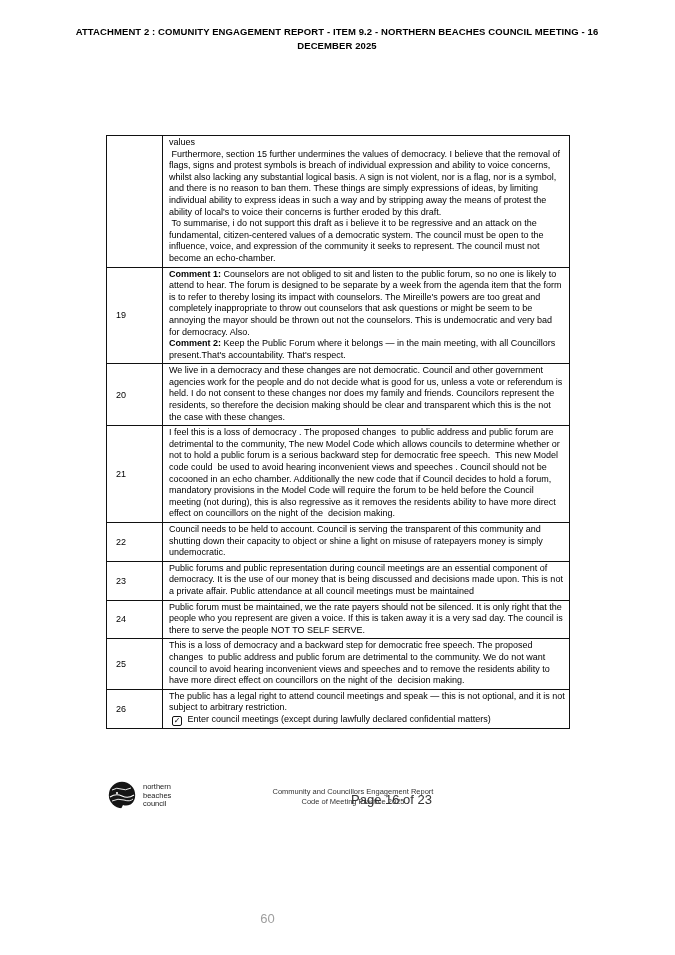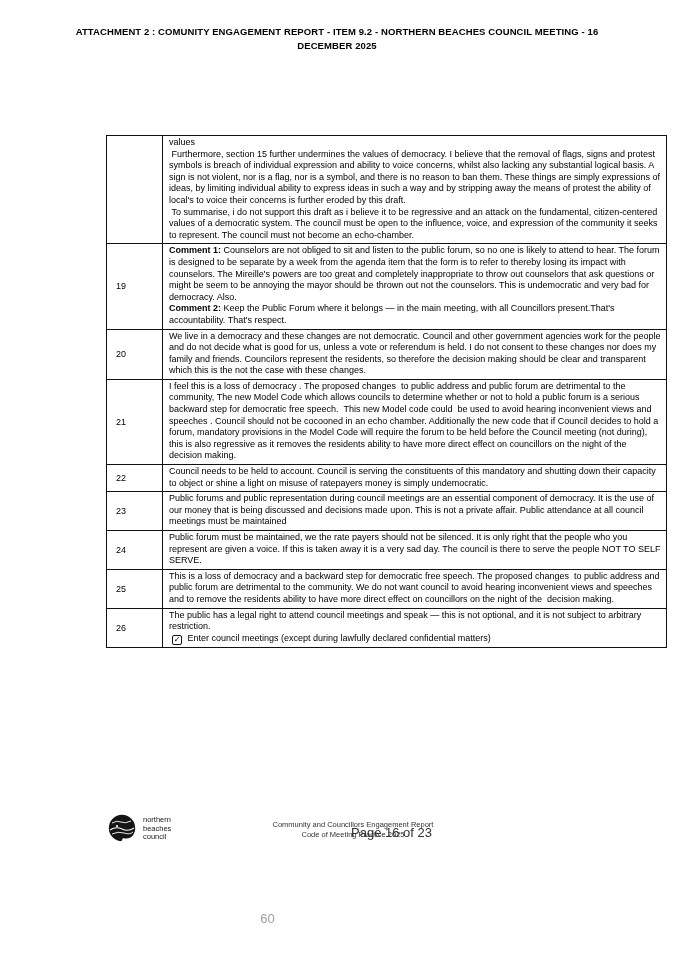--- a/index.html
+++ b/index.html
@@ -17,21 +17,21 @@
     width: 566px;
     text-align: center;
     font-weight: bold;
     font-size: 9.5px;
     line-height: 14px;
     letter-spacing: 0.1px;
   }
   .comment-table {
     position: absolute;
     left: 106px; top: 135px;
-    width: 561px;
+    width: 464px;
     box-sizing: border-box;
     border: 1.5px solid #111;
   }
   .trow { display: flex; border-top: 1.5px solid #111; }
   .trow:first-child { border-top: none; }
   .cell-num {
     flex: 0 0 56px;
     width: 56px;
     box-sizing: border-box;
     border-right: 1.5px solid #111;
@@ -52,21 +52,21 @@
     display: inline-block;
     width: 8px; height: 8px;
     border: 1px solid #111;
     border-radius: 2px;
     font-size: 8px;
     line-height: 8px;
     text-align: center;
     vertical-align: -1px;
     margin: 0 3px 0 3px;
   }
-  .doc-footer { position: absolute; left: 0; top: 813px; width: 537px; height: 36px; }
+  .doc-footer { position: absolute; left: 0; top: 780px; width: 537px; height: 36px; }
   .footer-logo { position: absolute; left: 108px; top: 1px; width: 29px; height: 29px; }
   .footer-org {
     position: absolute; left: 143px; top: 3px;
     font-size: 7.5px; line-height: 8.6px; color: #222;
   }
   .footer-center {
     position: absolute; left: 168px; top: 7px; width: 370px;
     text-align: center;
     font-size: 7.5px; line-height: 10px; color: #333;
   }
@@ -113,21 +113,21 @@
     </div>
     <div class="trow">
       <div class="cell-num">21</div>
       <div class="cell-content">
         <div class="para"><span>I feel this is a loss of democracy . The proposed changes  to public address and public forum are detrimental to the community, The new Model Code which allows councils to determine whether or not to hold a public forum is a serious backward step for democratic free speech.  This new Model code could  be used to avoid hearing inconvenient views and speeches . Council should not be cocooned in an echo chamber. Additionally the new code that if Council decides to hold a forum, mandatory provisions in the Model Code will require the forum to be held before the Council meeting (not during), this is also regressive as it removes the residents ability to have more direct effect on councillors on the night of the  decision making.</span></div>
       </div>
     </div>
     <div class="trow">
       <div class="cell-num">22</div>
       <div class="cell-content">
-        <div class="para"><span>Council needs to be held to account. Council is serving the constituents of this mandatory and shutting down their capacity to object or shine a light on misuse of ratepayers money is simply undemocratic.</span></div>
+        <div class="para"><span>Council needs to be held to account. Council is serving the transparent of this community and shutting down their capacity to object or shine a light on misuse of ratepayers money is simply undemocratic.</span></div>
       </div>
     </div>
     <div class="trow">
       <div class="cell-num">23</div>
       <div class="cell-content">
         <div class="para"><span>Public forums and public representation during council meetings are an essential component of democracy. It is the use of our money that is being discussed and decisions made upon. This is not a private affair. Public attendance at all council meetings must be maintained</span></div>
       </div>
     </div>
     <div class="trow">
       <div class="cell-num">24</div>

